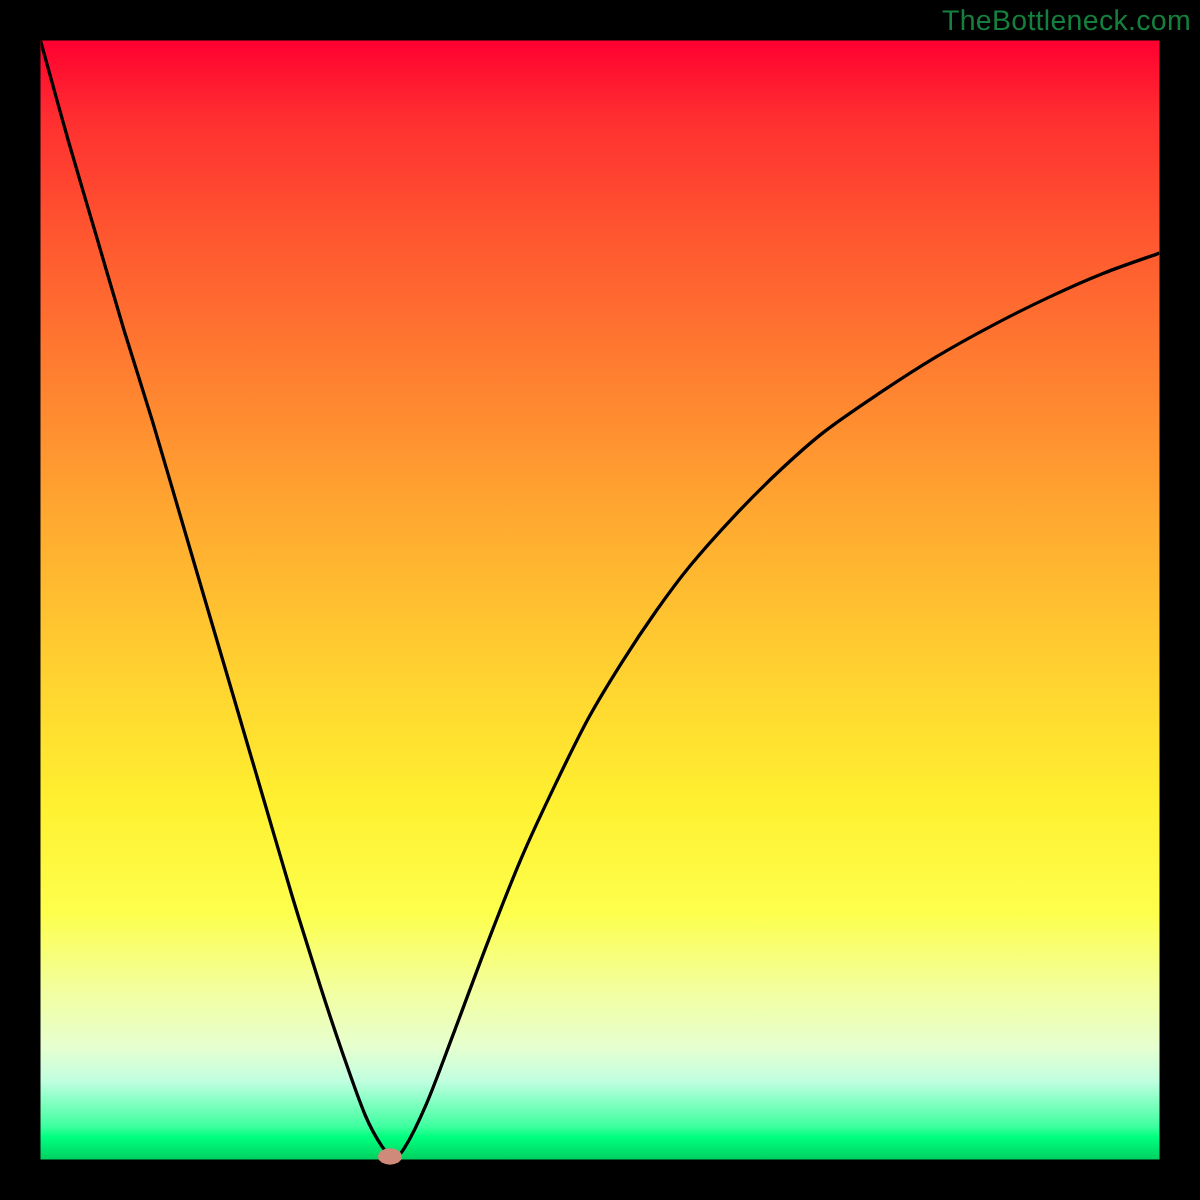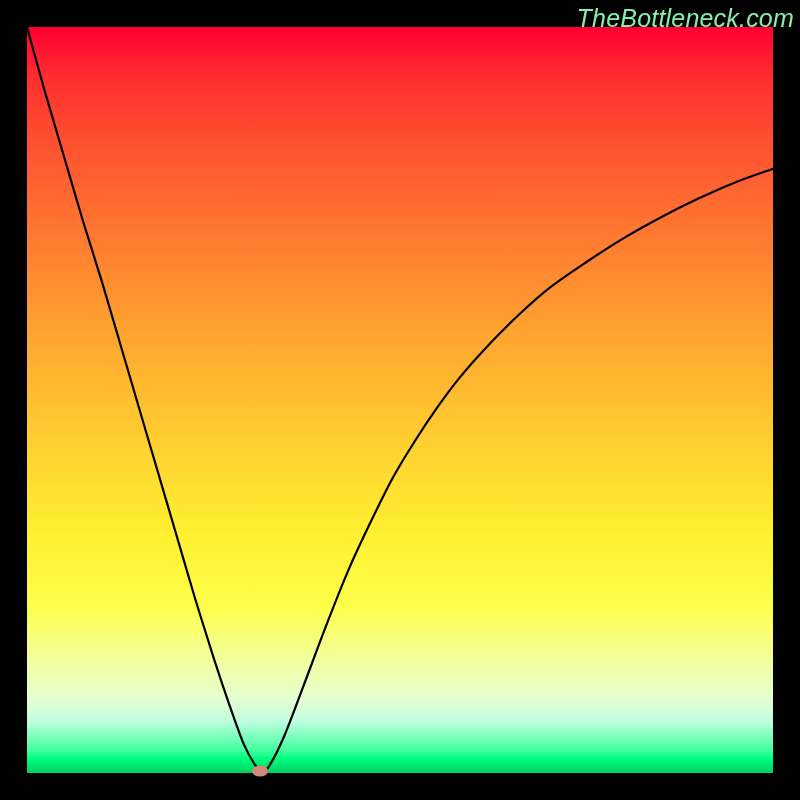--- a/index.html
+++ b/index.html
@@ -30,24 +30,23 @@
       #00e870 99%,
       #00d060 100%
     );
   }
 
   .watermark {
     position: absolute;
     top: 4px;
     right: 6px;
     font-family: Arial, Helvetica, sans-serif;
-    font-size: 25px;
-    color: #86efac;
+    font-size: 19px;
+    color: #15803d;
     letter-spacing: 0.2px;
-    font-style: italic;
   }
 
   .curve {
     position: absolute;
     left: 27px;
     top: 27px;
     width: 746px;
     height: 746px;
     pointer-events: none;
   }

